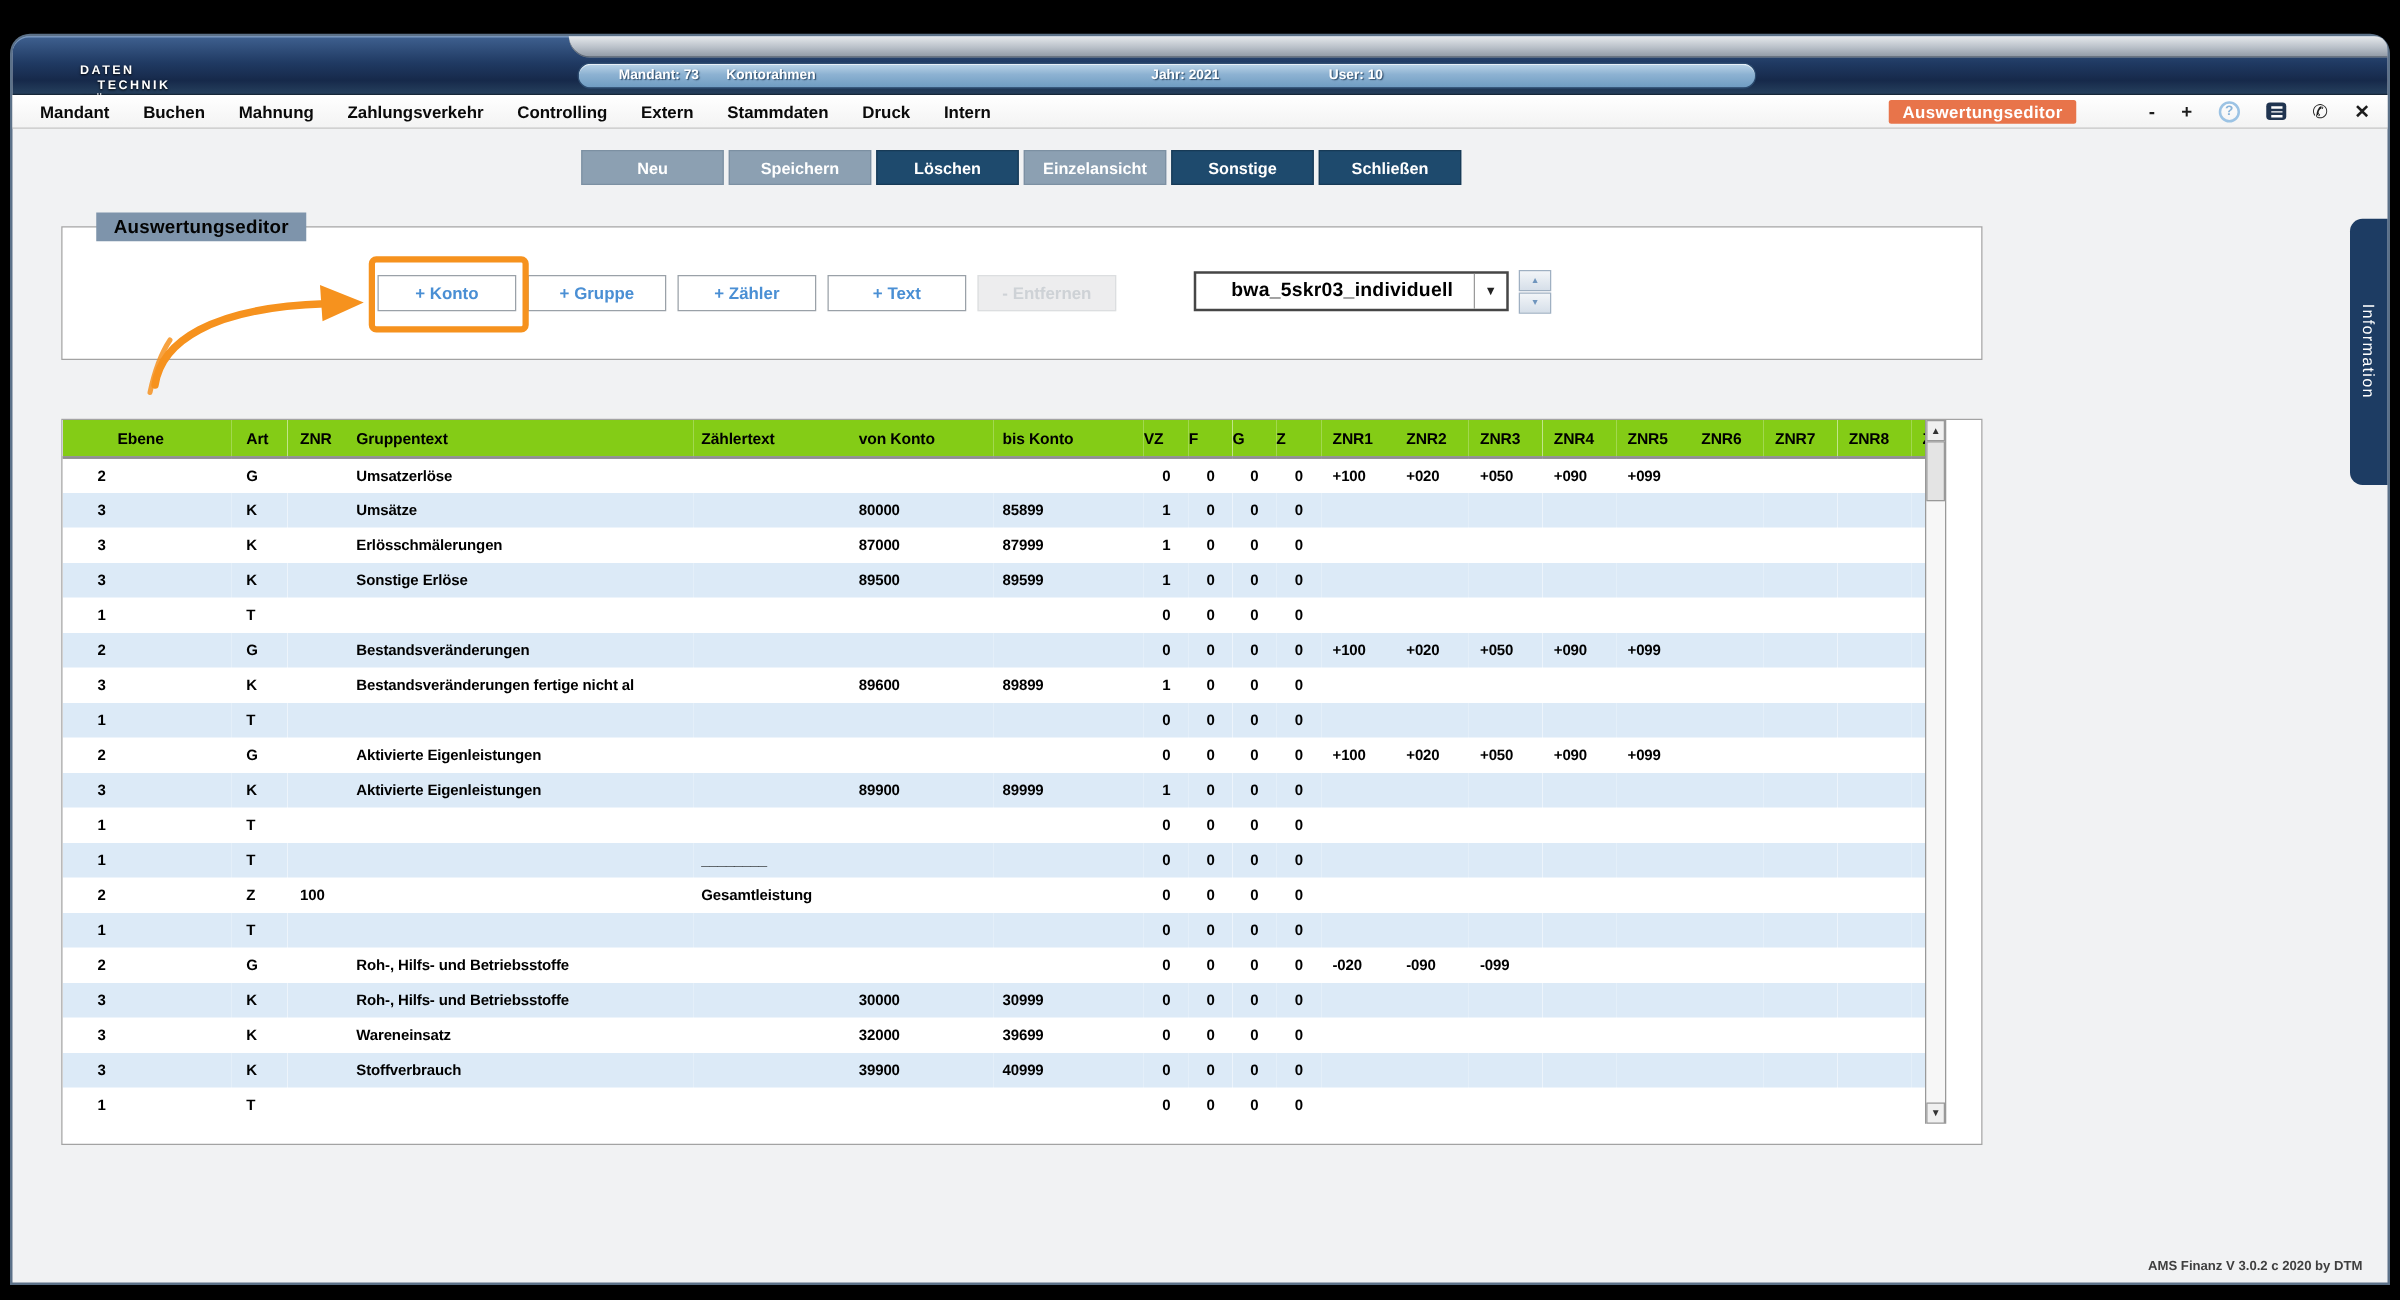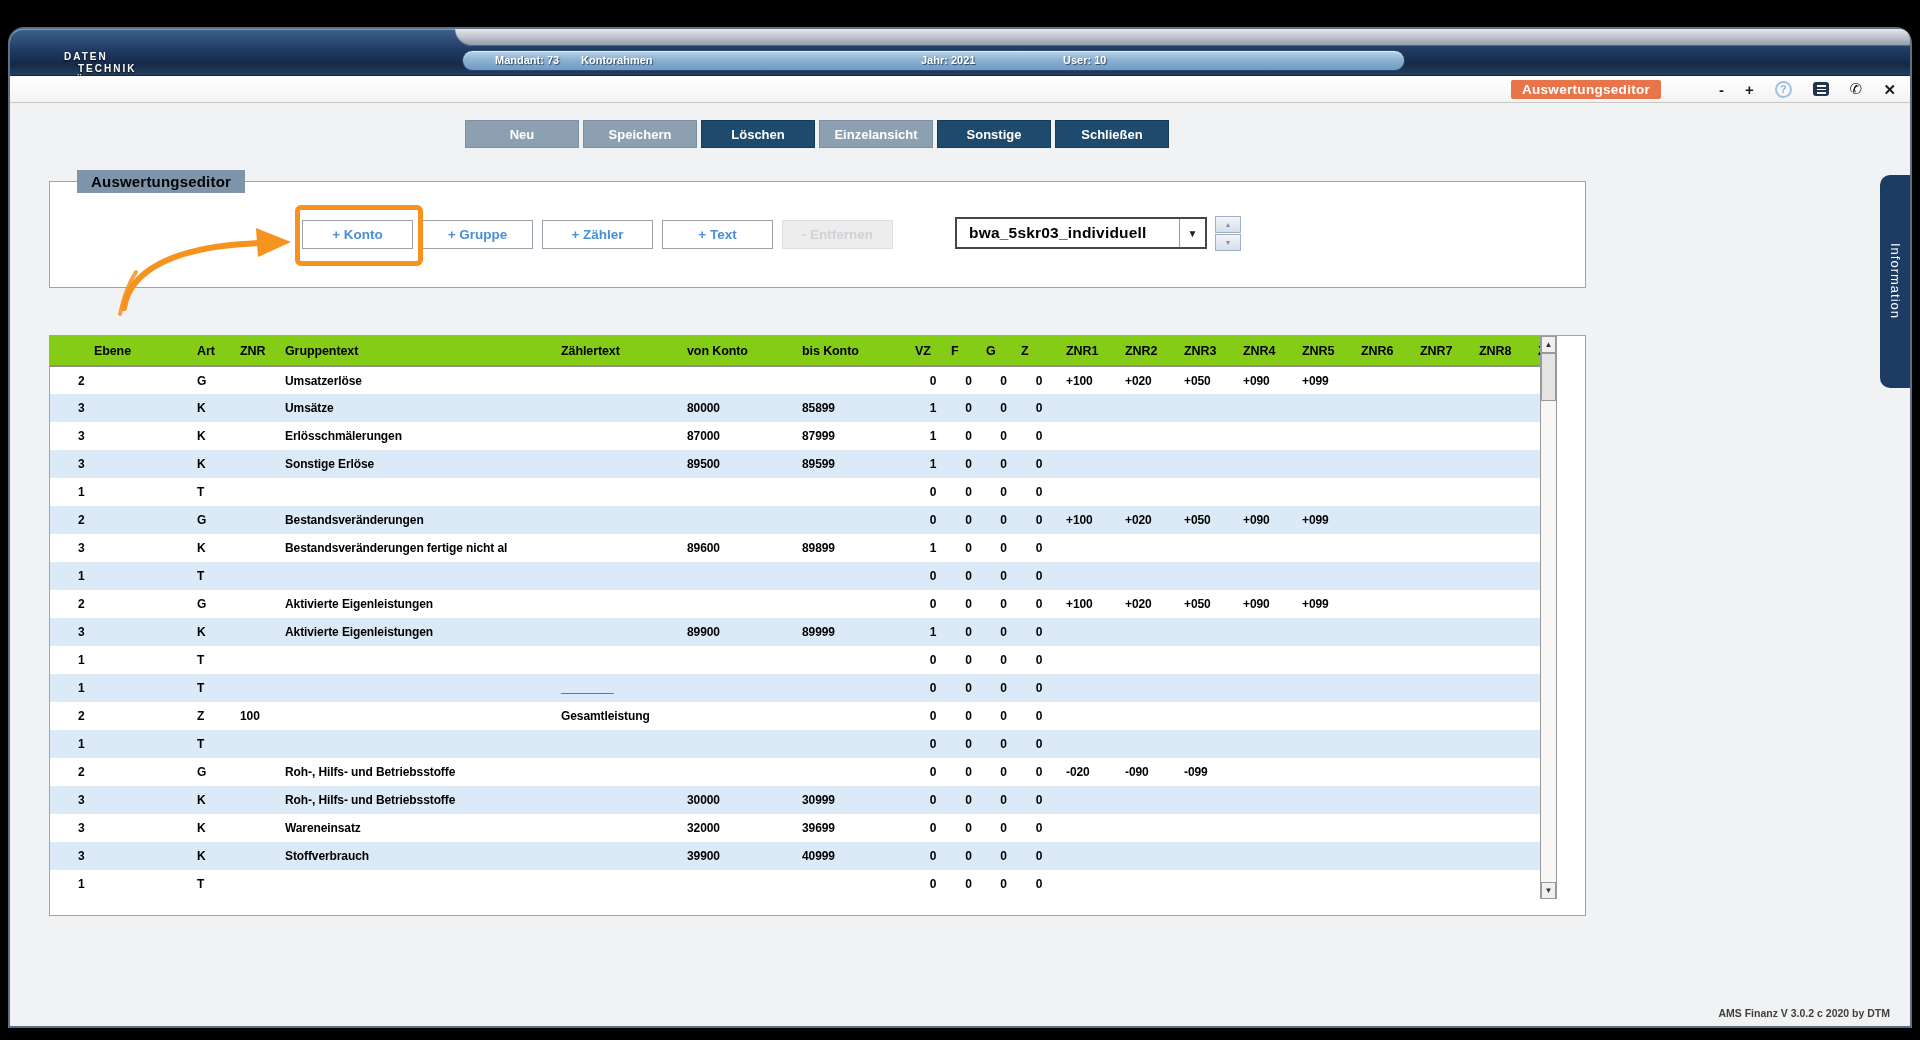--- a/index.html
+++ b/index.html
@@ -64,21 +64,21 @@
   .editor-btns{position:absolute;left:292px;top:191px;display:flex;gap:9px;z-index:2;}
   .ebtn{width:111px;height:29px;background:#fff;border:1px solid #9aa1a8;
     color:var(--link-blue);font-size:13.5px;font-weight:bold;font-family:inherit;cursor:pointer;}
   .ebtn.disabled{background:#ededee;color:#ced2d6;border-color:#dcdee0;}
   .hl-rect{position:absolute;left:285px;top:176px;width:128px;height:61px;
     border:5px solid var(--accent-orange);border-radius:6px;z-index:3;}
   .arrow-svg{position:absolute;left:100px;top:193px;z-index:4;}
   .report-select{position:absolute;left:945px;top:188px;width:252px;height:32px;
     background:#fff;border:2px solid #464646;display:flex;align-items:stretch;z-index:2;cursor:pointer;}
   .report-select .val{flex:1;font-size:15.5px;font-weight:bold;color:#000;
-    padding-left:12px;display:flex;align-items:center;letter-spacing:.2px;}
+    padding-left:28px;display:flex;align-items:center;letter-spacing:.2px;}
   .report-select .arr{width:26px;border-left:1px solid #9a9a9a;display:flex;
     align-items:center;justify-content:center;font-size:10px;color:#222;}
   .spinner{position:absolute;left:1205px;top:187px;width:26px;z-index:2;}
   .spinner div{height:17px;border:1px solid #9fb0c2;background:linear-gradient(180deg,#f2f5f8,#d6dfe9);
     display:flex;align-items:center;justify-content:center;font-size:7px;color:#6f95bd;cursor:pointer;}
   .spinner div+div{margin-top:1px;}
   
   .gridpanel{position:absolute;left:39px;top:306px;width:1537px;height:581px;
     background:#fff;border:1px solid var(--panel-border);overflow:hidden;}
   table.grid{border-collapse:collapse;table-layout:fixed;width:1490px;
@@ -122,20 +122,31 @@
     </div>
     <div class="statuspill">
         <span class="statusseg" style="left: 32px;">Mandant:  73</span>
         <span class="statusseg" style="left: 118px;">Kontorahmen</span>
         <span class="statusseg" style="left: 458px;">Jahr:  2021</span>
         <span class="statusseg" style="left: 600px;">User:  10</span>
       </div>
   </div>
 
   <div class="menubar">
+    <div style="display:flex">
+        <span class="menu-item">Mandant</span>
+        <span class="menu-item">Buchen</span>
+        <span class="menu-item">Mahnung</span>
+        <span class="menu-item">Zahlungsverkehr</span>
+        <span class="menu-item">Controlling</span>
+        <span class="menu-item">Extern</span>
+        <span class="menu-item">Stammdaten</span>
+        <span class="menu-item">Druck</span>
+        <span class="menu-item">Intern</span>
+      </div>
     <div class="menu-right">
       <span class="badge">Auswertungseditor</span>
       <span class="wctl">
         <span>-</span>
         <span>+</span>
         <span class="helpicon">?</span>
         <span class="bookicon">
             <i></i>
             <i></i>
             <i></i>

